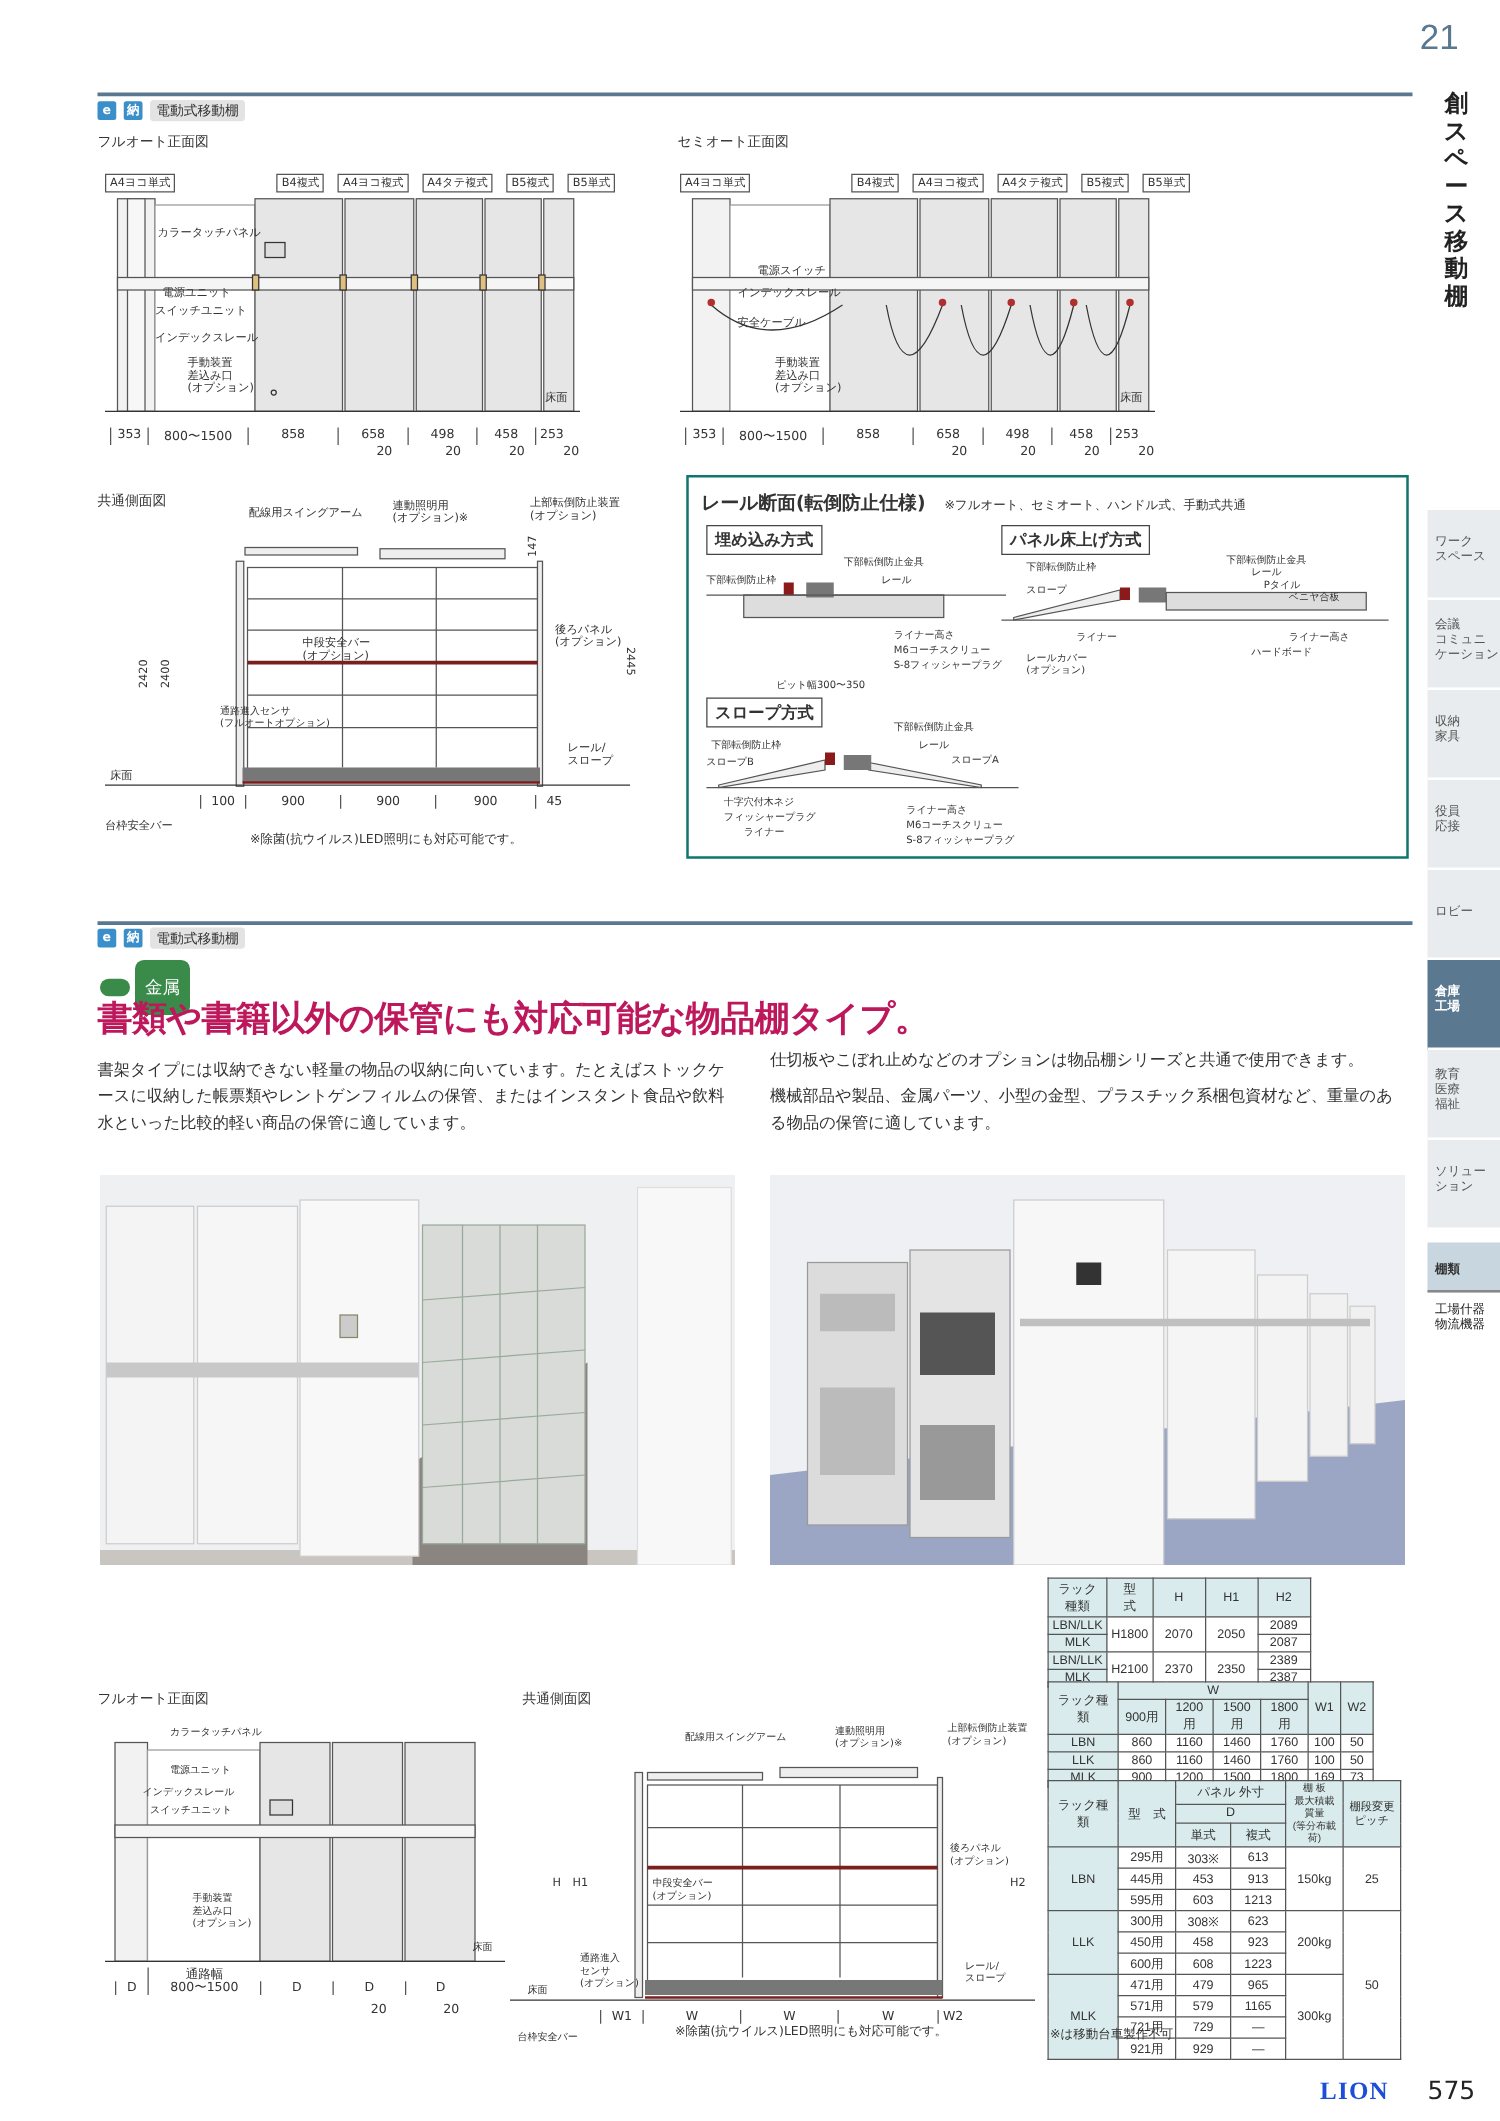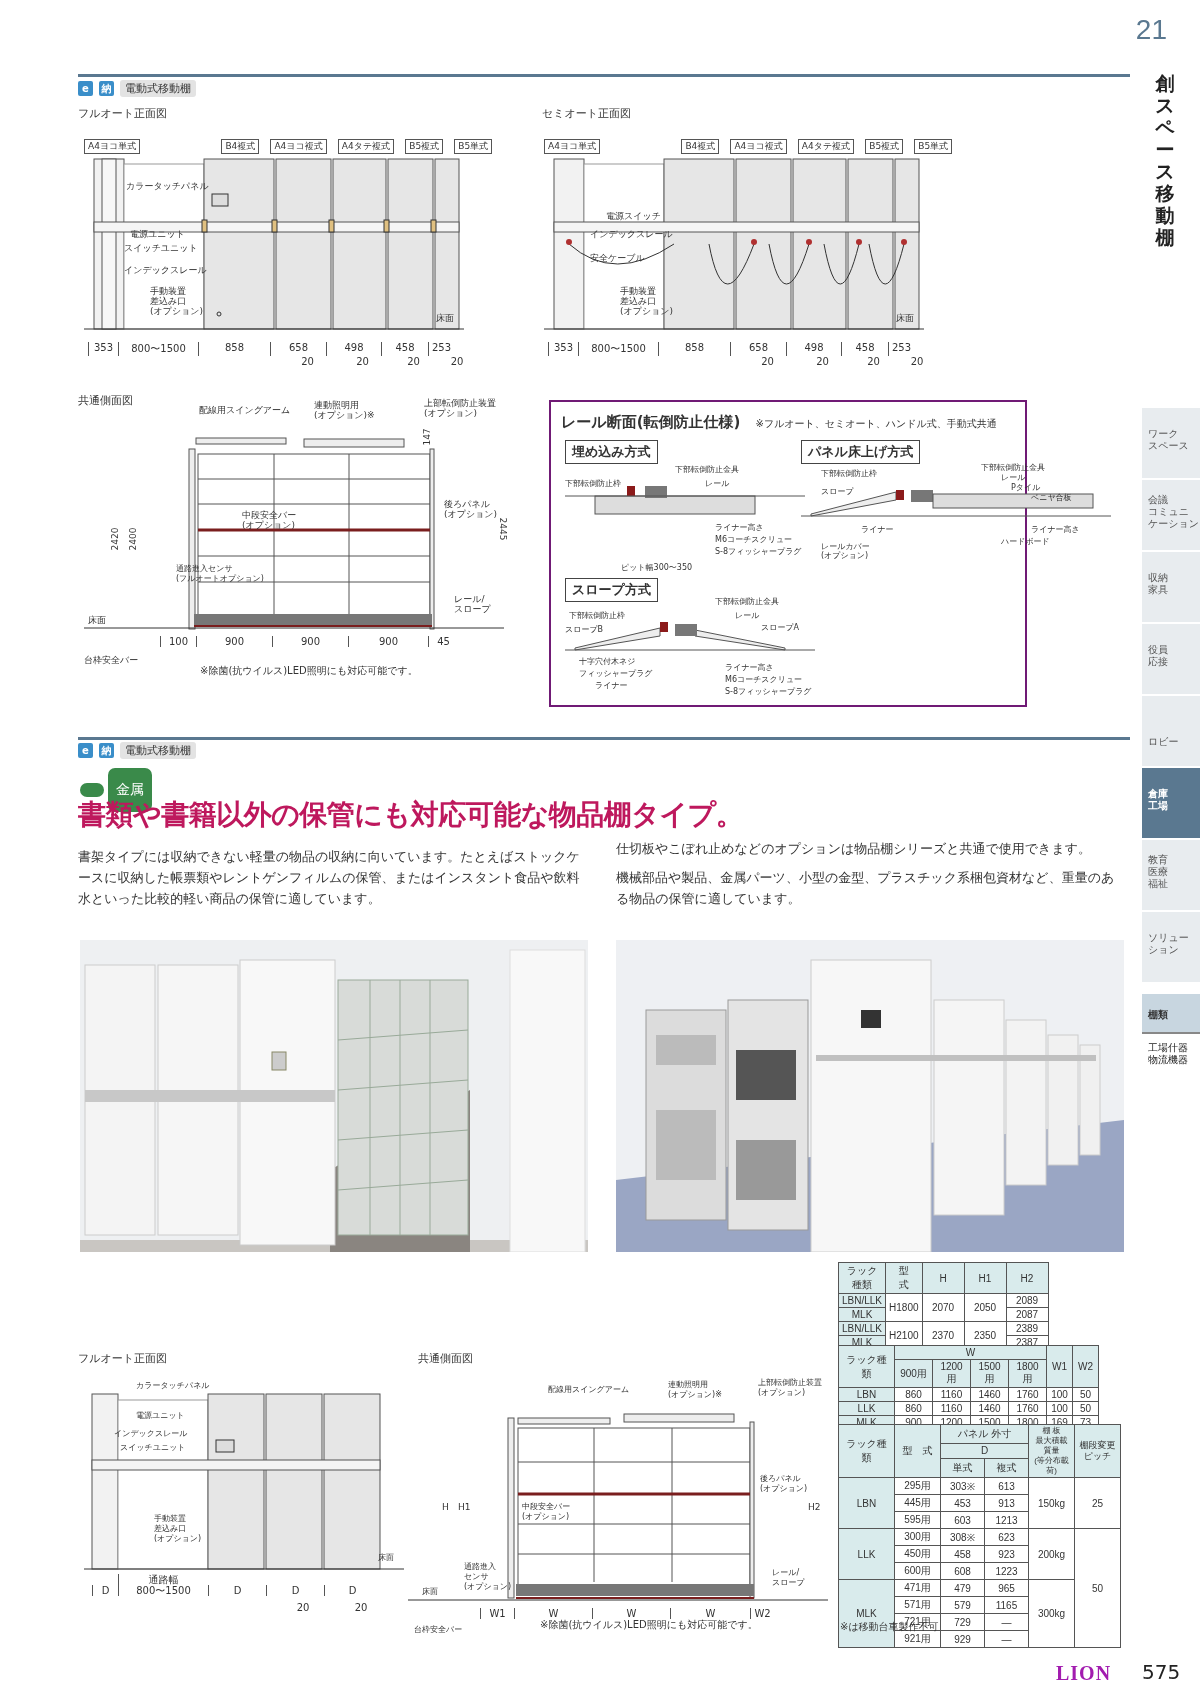--- a/index.html
+++ b/index.html
@@ -15,53 +15,53 @@
 .tag-gray{display:inline-block;background:#e3e3e3;border-radius:3px;font-size:11px;color:#333;padding:1px 5px}
 .lbl{font-size:11px;color:#333;white-space:nowrap}
 .sidebar{left:1142px;top:408px;width:58px}
 .sb-item{width:58px;background:#e8ecef;border-bottom:2px solid #fff;font-size:10px;color:#555;padding:20px 0 0 6px;line-height:12px;height:72px}
 .sb-item.active{background:#5a7890;color:#fff;font-weight:bold}
 .sb-shelf{width:58px;height:40px;background:#c8d6e0;margin-top:10px;font-size:10px;font-weight:bold;color:#333;padding:14px 0 0 6px;border-bottom:2px solid #888}
 .sb-sub{font-size:10px;color:#222;padding:8px 0 0 6px;line-height:12px}
 .tag-box{display:inline-block;border:1px solid #555;font-size:9px;padding:0 3px;background:#fff;margin-right:6px;white-space:nowrap}
 .dimrow{display:flex;font-size:10px;color:#333}
 .dimrow span{text-align:center;border-left:1px solid #555}
-.railbox{left:549px;top:400px;width:478px;height:307px;border:2px solid #701a75}
+.railbox{left:549px;top:380px;width:578px;height:307px;border:2px solid #0f766e}
 .sub-box{display:inline-block;border:1px solid #444;font-size:13px;font-weight:bold;padding:2px 6px;background:#fff}
 .h-main{left:78px;top:796px;font-size:28px;font-weight:bold;color:#be185d;letter-spacing:-0.5px;white-space:nowrap}
 .subhead{font-size:14px;color:#333;border-top:2px solid #888;padding:8px 0 0 8px;white-space:nowrap}
 .subhead-inner{border-left:3px solid #888;padding-left:6px}
 .para{font-size:13px;line-height:21px;color:#333}
 .photo{background:linear-gradient(180deg,#f0f2f4 0%,#e4e7ea 60%,#c7c9cb 100%);overflow:hidden}
 table.spec{border-collapse:collapse;font-size:10px;font-family:"Liberation Sans",sans-serif}
 table.spec td,table.spec th{border:1px solid #555;text-align:center;padding:1px 3px;font-weight:normal;height:14px;color:#333}
 table.spec th{background:#d9ebec}
 table.spec td.hd{background:#d9ebec}
 .note{font-size:10px;color:#333}
-.lion{font-family:"Liberation Serif",serif;font-weight:bold;font-size:20px;color:#a21caf;letter-spacing:1px}
+.lion{font-family:"Liberation Serif",serif;font-weight:bold;font-size:20px;color:#1d4ed8;letter-spacing:1px}
 .pagefoot{font-size:20px;color:#222}
 </style>
 </head>
 <body>
 
 <div class="abs pgnum">21</div>
 <div class="abs topline"></div>
 <div class="abs vtitle">創スペース移動棚</div>
 
 <div class="abs sidebar">
   <div class="sb-item"><span style="white-space:pre-line">ワーク
 スペース</span></div>
   <div class="sb-item" style="padding-top:14px"><span style="white-space:pre-line">会議
 コミュニ
 ケーション</span></div>
   <div class="sb-item"><span style="white-space:pre-line">収納
 家具</span></div>
   <div class="sb-item"><span style="white-space:pre-line">役員
 応接</span></div>
-  <div class="sb-item" style="padding-top:40px"><span style="white-space:pre-line">ロビー</span></div>
+  <div class="sb-item" style="padding-top:28px"><span style="white-space:pre-line">ロビー</span></div>
   <div class="sb-item active"><span style="white-space:pre-line">倉庫
 工場</span></div>
   <div class="sb-item" style="padding-top:14px"><span style="white-space:pre-line">教育
 医療
 福祉</span></div>
   <div class="sb-item"><span style="white-space:pre-line">ソリュー
 ション</span></div>
   <div class="sb-shelf">棚類</div>
   <div class="sb-sub" style="white-space:pre-line">工場什器
 物流機器</div>

